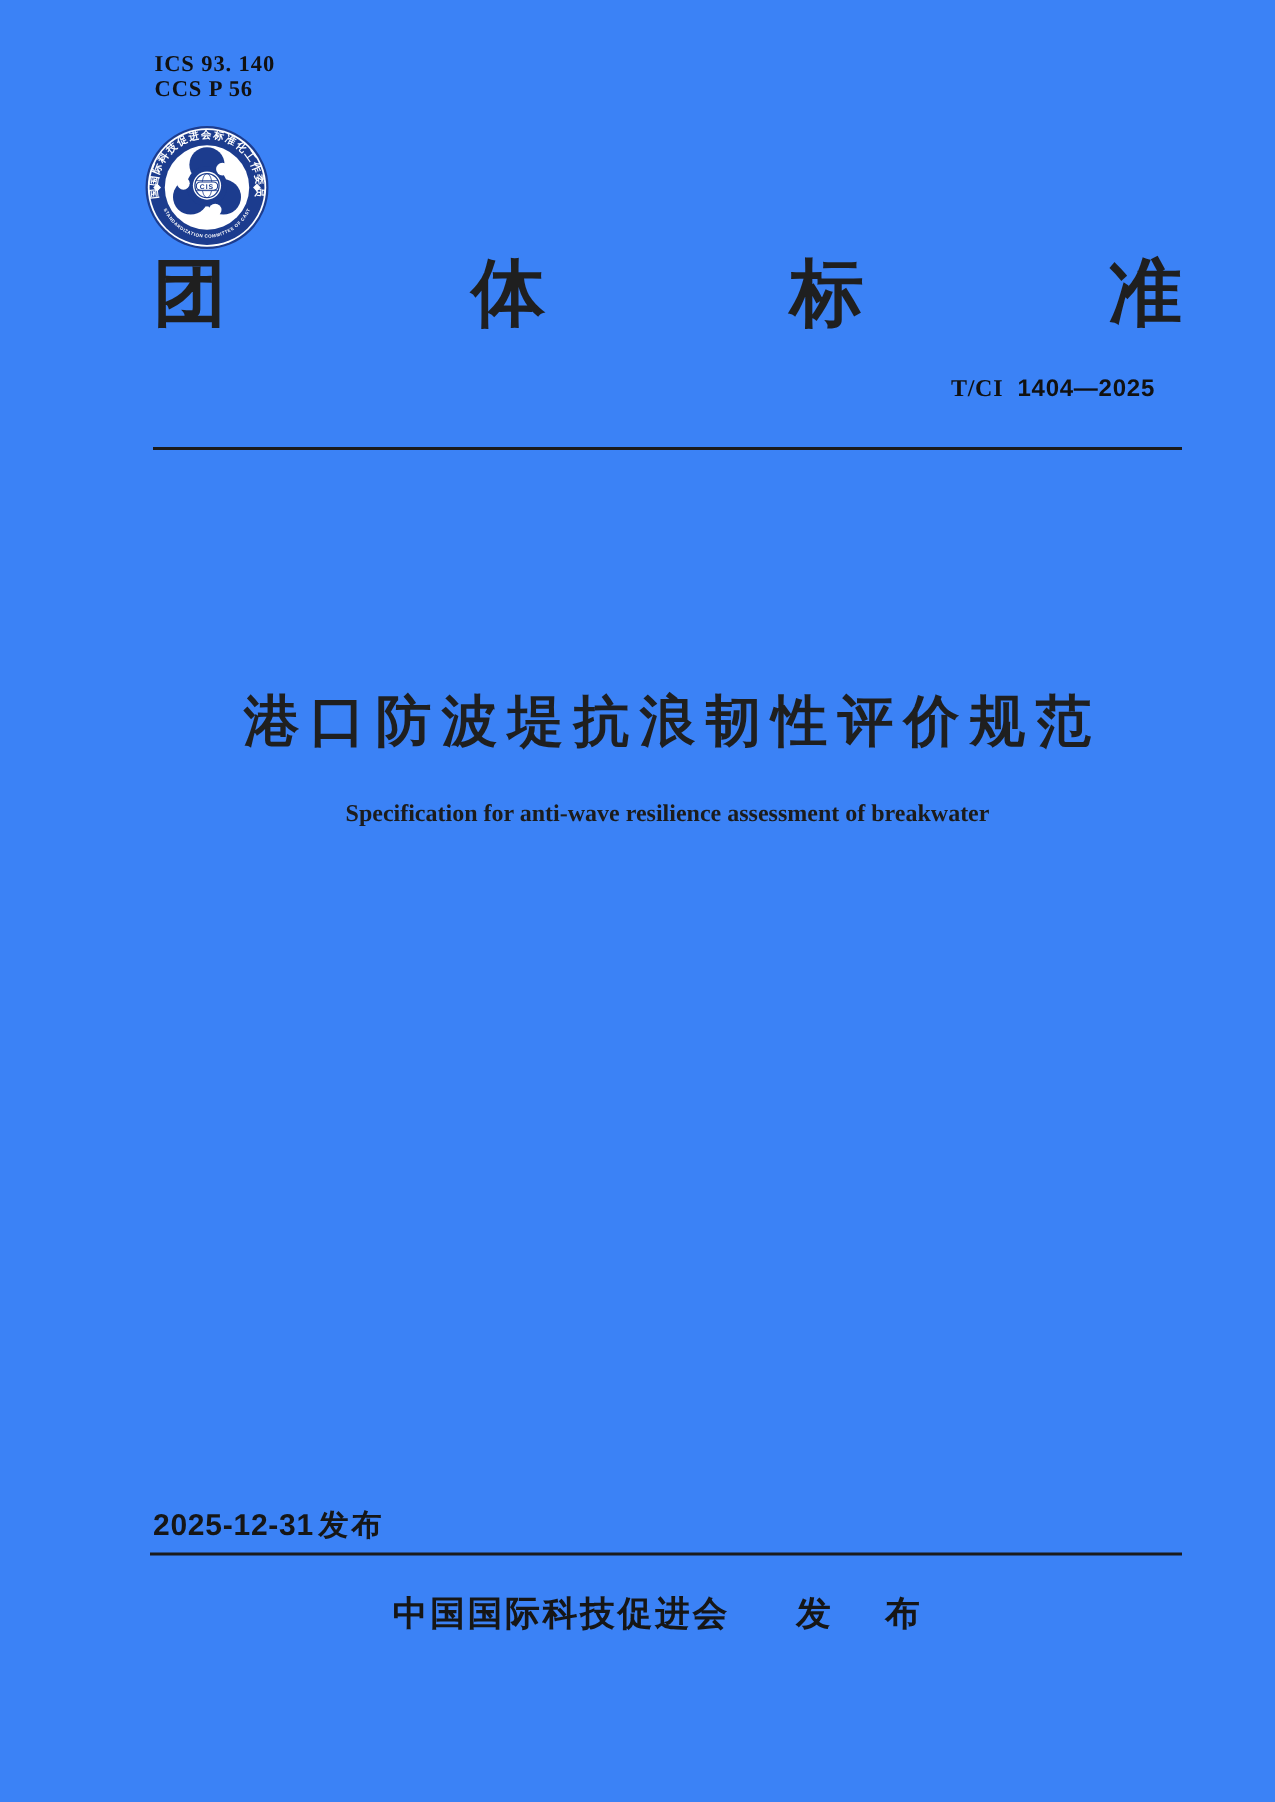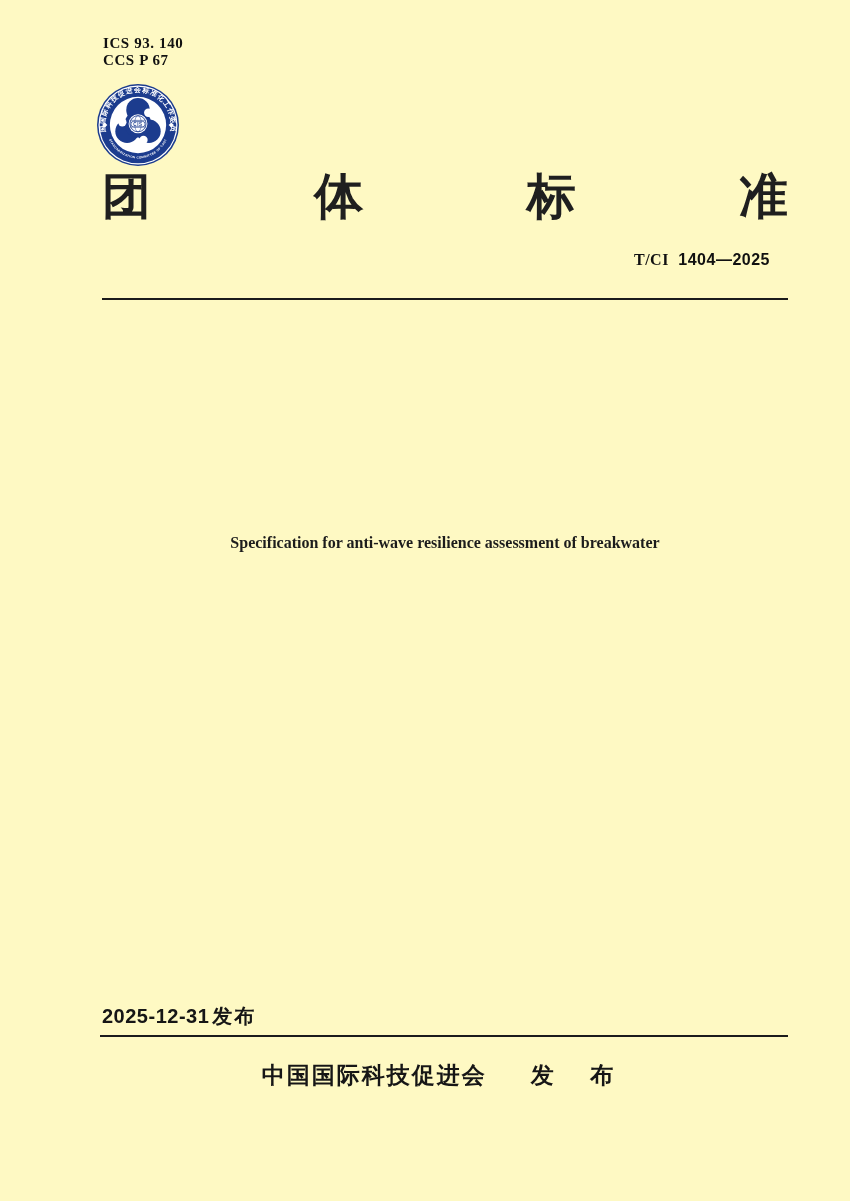--- a/index.html
+++ b/index.html
@@ -1,17 +1,17 @@
 <!DOCTYPE html>
 <html><head>
 <meta charset="utf-8">
 <style>
   html,body { margin:0; padding:0; background:#ffffff; }
   .page {
-    position:relative; width:850px; height:1201px; background:#fef9c3;
+    position:relative; width:850px; height:1201px; background:#3b82f6;
     font-family:"Liberation Sans", sans-serif; color:#1d1d1d; overflow:hidden;
   }
   .ics-block {
     position:absolute; left:103px; top:35px;
     font-family:"Liberation Serif", serif; font-weight:bold;
     font-size:15px; line-height:17px; letter-spacing:0.6px; color:#111;
   }
   .logo { position:absolute; left:96px; top:83px; width:84px; height:84px; }
   .type-row {
     position:absolute; left:102px; top:171px; width:686px;
@@ -47,21 +47,21 @@
   }
   .publisher-row .publish-label { letter-spacing:15px; margin-left:44px; }
 </style>
 </head>
 <body>
 
 <div class="page">
 
   <div class="ics-block">
     <div>ICS 93. 140</div>
-    <div>CCS P 67</div>
+    <div>CCS P 56</div>
   </div>
 
   <div class="logo">
     <svg viewBox="0 0 100 100" width="84" height="84">
       <circle cx="50" cy="50" r="48.8" fill="#1c3c8e"></circle>
       <circle cx="50" cy="50" r="47" fill="#ffffff"></circle>
       <circle cx="50" cy="50" r="45.6" fill="#1c3c8e"></circle>
       <circle cx="50" cy="50" r="33.5" fill="#ffffff"></circle>
       <path id="arcTop" d="M 12.5 62.5 A 39.5 39.5 0 1 1 87.5 62.5" fill="none"></path>
       <path id="arcBottom" d="M 15.5 67 A 37.5 37.5 0 0 0 84.5 67" fill="none"></path>
@@ -99,20 +99,21 @@
     <span>准</span>
   </div>
 
   <div class="code-line">
     <span class="prefix">T/CI</span>
     <span class="number">1404—2025</span>
   </div>
 
   <div class="rule-top"></div>
 
+  <div class="title-cn">港口防波堤抗浪韧性评价规范</div>
   <div class="title-en">Specification for anti-wave resilience assessment of breakwater</div>
 
   <div class="date-row">
     <span class="date-item"><span>2025-12-31</span><span class="lbl">发布</span></span>
   </div>
 
   <div class="rule-bottom"></div>
 
   <div class="publisher-row">
     <span>中国国际科技促进会</span><span class="publish-label">发 布</span>

